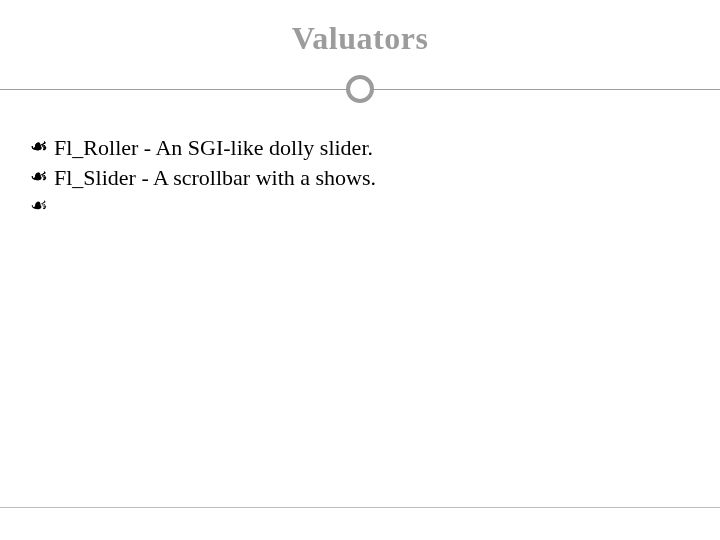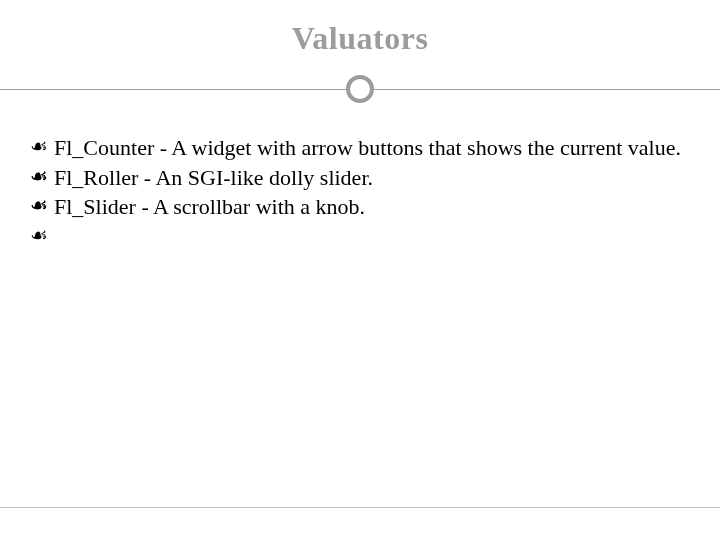--- a/index.html
+++ b/index.html
@@ -95,35 +95,34 @@
   </div>
 
   <div class="divider-row">
     <div class="divider-line"></div>
     <div class="divider-circle"></div>
   </div>
 
   <div class="body">
     <p class="item">
       <span class="bullet">☙</span>
-      <span>Fl_Counter - A widget with arrow buttons that shows the current value.</span>
     </p>
     <p class="item">
       <span class="bullet">☙</span>
     </p>
     <p class="item">
       <span class="bullet">☙</span>
       <span>Fl_Roller - An SGI-like dolly slider.</span>
     </p>
     <p class="item">
       <span class="bullet">☙</span>
     </p>
     <p class="item">
       <span class="bullet">☙</span>
-      <span>Fl_Slider - A scrollbar with a knob.</span>
+      <span>Fl_Slider - A scrollbar with a shows.</span>
     </p>
     <p class="item">
       <span class="bullet">☙</span>
     </p>
   </div>
 
   <div class="bottom-rule"></div>
 </div>
 
 </body></html>

